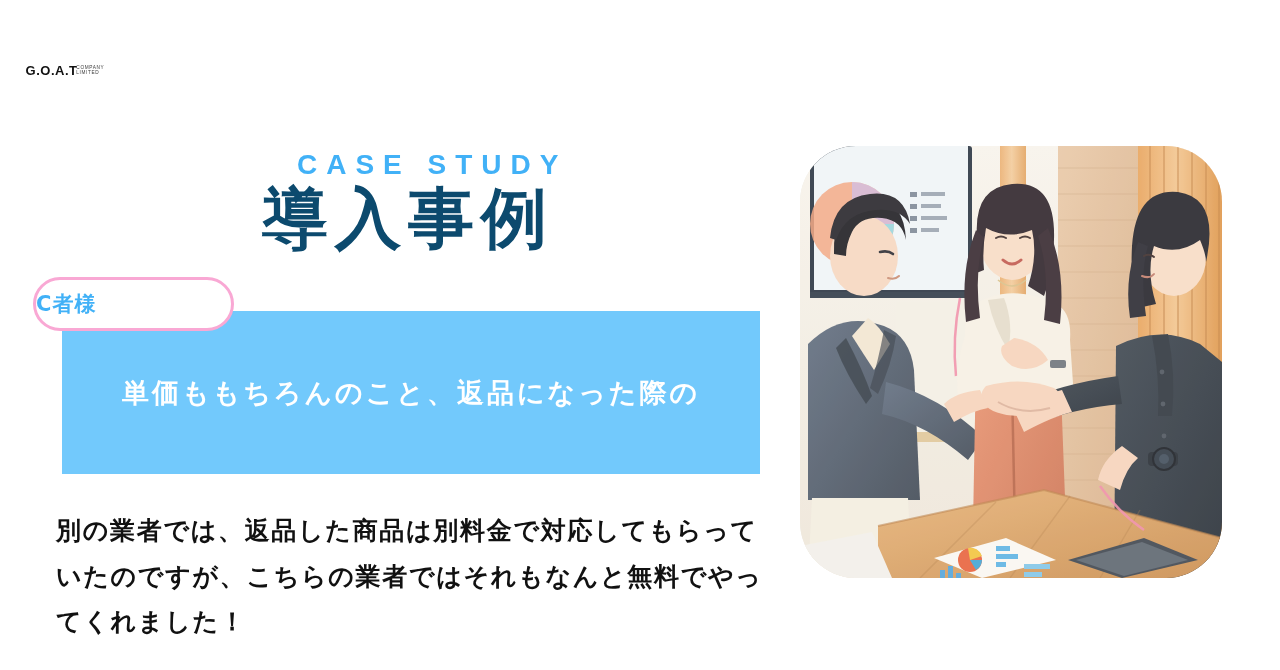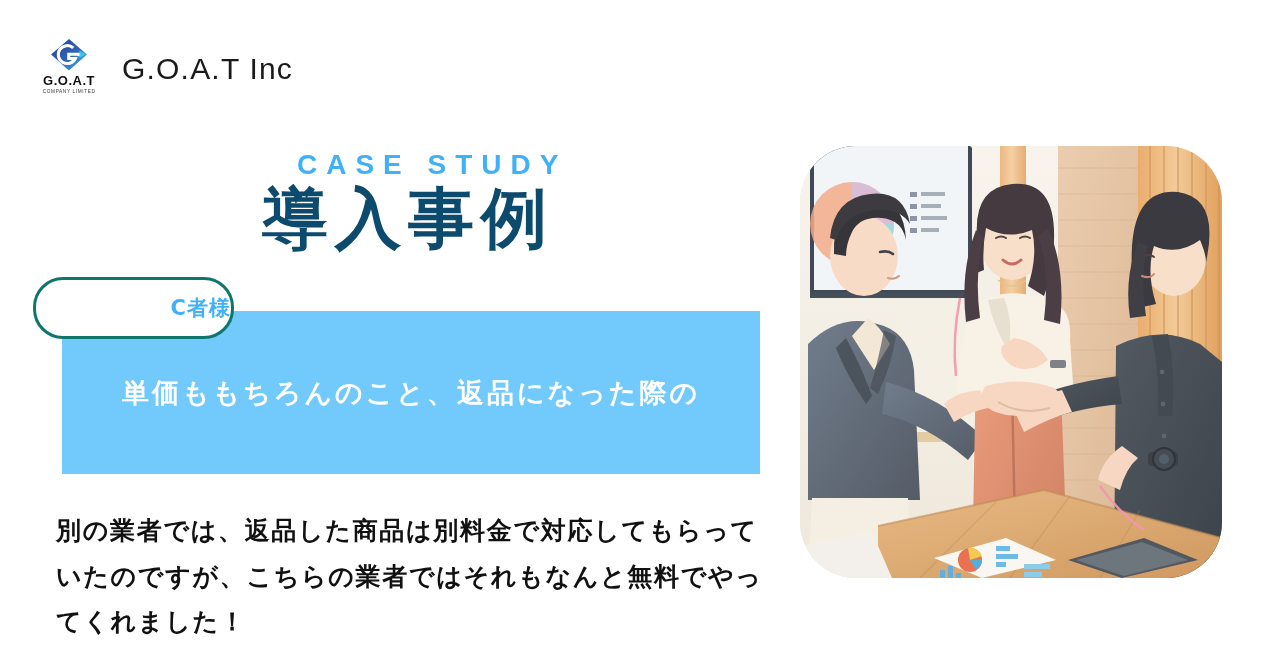--- a/index.html
+++ b/index.html
@@ -22,23 +22,23 @@
     left: 34px;
     top: 38px;
     display: flex;
     align-items: center;
     gap: 18px;
   }
   .brand-mark {
     width: 70px;
     height: 62px;
     display: flex;
-    flex-direction: column;
+    flex-direction: row;
     align-items: center;
-    justify-content: flex-start;
+    justify-content: flex-end;
   }
   .brand-glyph {
     width: 38px;
     height: 34px;
     display: block;
   }
   .brand-mark-word {
     font-size: 13px;
     font-weight: 700;
     letter-spacing: 0.5px;
@@ -120,28 +120,28 @@
     pointer-events: none;
     box-sizing: border-box;
   }
   .quote-line { white-space: nowrap; }
 
   .label-pill {
     position: absolute;
     left: 33px;
     top: 277px;
     width: 201px;
-    height: 62px;
+    height: 54px;
     background: #ffffff;
-    border: 3px solid #0f766e;
+    border: 3px solid #f9a8d4;
     border-radius: 30px;
     box-sizing: border-box;
     display: flex;
     align-items: center;
-    justify-content: flex-end;
+    justify-content: flex-start;
   }
   .label-pill-text {
     color: #41B1F7;
     font-size: 21px;
     font-weight: 700;
     letter-spacing: 1px;
     font-family: "DejaVu Sans", "Liberation Sans", sans-serif;
     line-height: 1;
   }
 
@@ -184,21 +184,20 @@
           <stop offset="100%" stop-color="#3CC8F0"></stop>
         </linearGradient>
       </defs>
       <path d="M20 1 L39 17.5 L20 34.5 L1 17.5 Z" fill="url(#gmark)"></path>
       <path d="M24.5 10.5 a9.5 9.5 0 1 0 2.2 11.2 l-7.0 0 0-4.6 11.0 0 0 2.2" fill="none" stroke="#FFFFFF" stroke-width="3.2" stroke-linecap="butt"></path>
       <path d="M31 13 L38 17.3 L31 21.6 Z" fill="#3CC8F0" opacity="0.9"></path>
     </svg>
     <div class="brand-mark-word">G.O.A.T</div>
     <div class="brand-mark-sub">COMPANY LIMITED</div>
   </div>
-  <div class="brand-name">G.O.A.T Inc</div>
 </div>
 
 <div class="eyebrow">CASE  STUDY</div>
 <div class="page-title">導入事例</div>
 
 <div class="quote-box"></div>
 <div class="quote-text">
   <div class="quote-line">単価ももちろんのこと、返品になった際の</div>
 </div>
 

